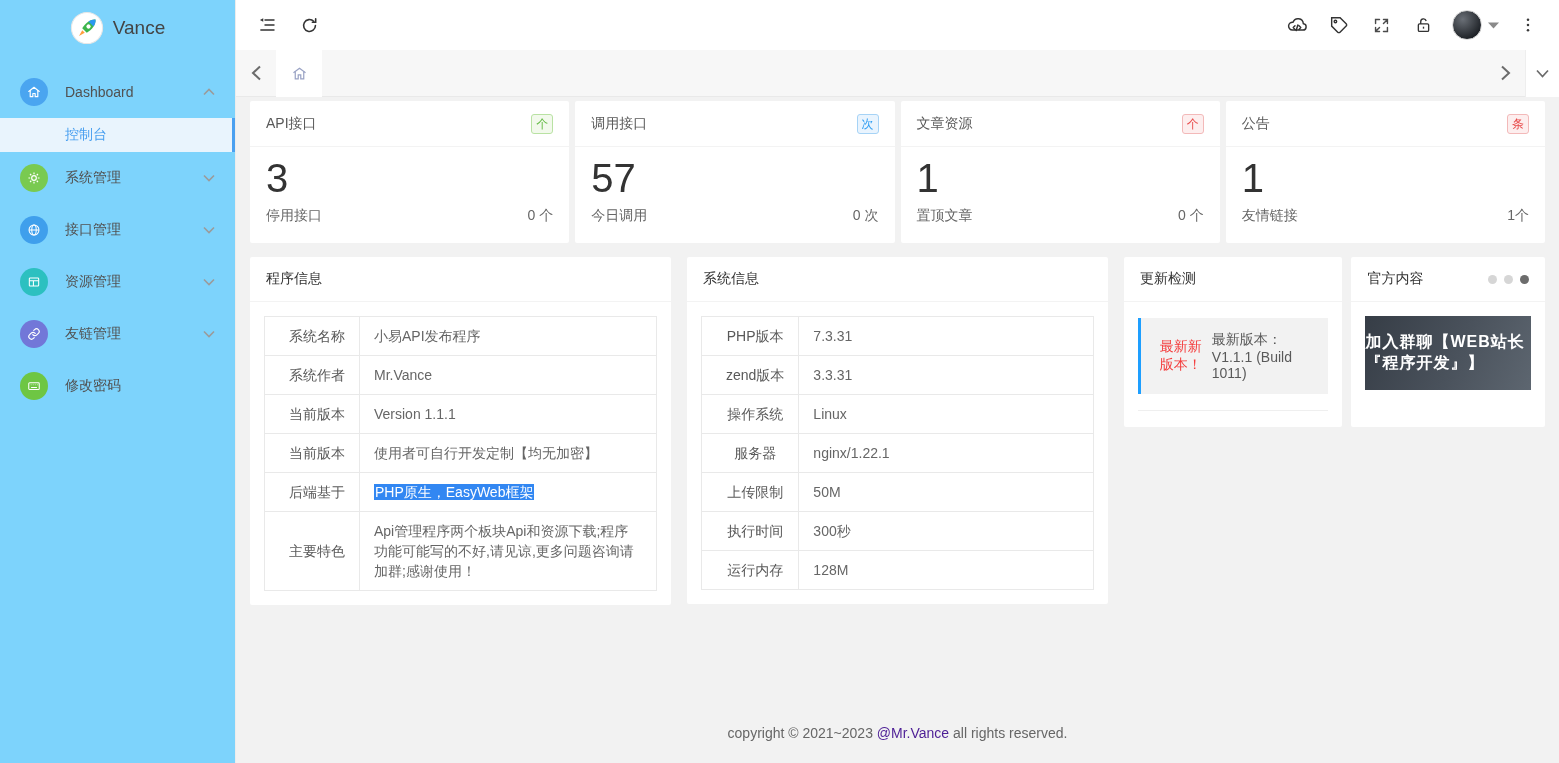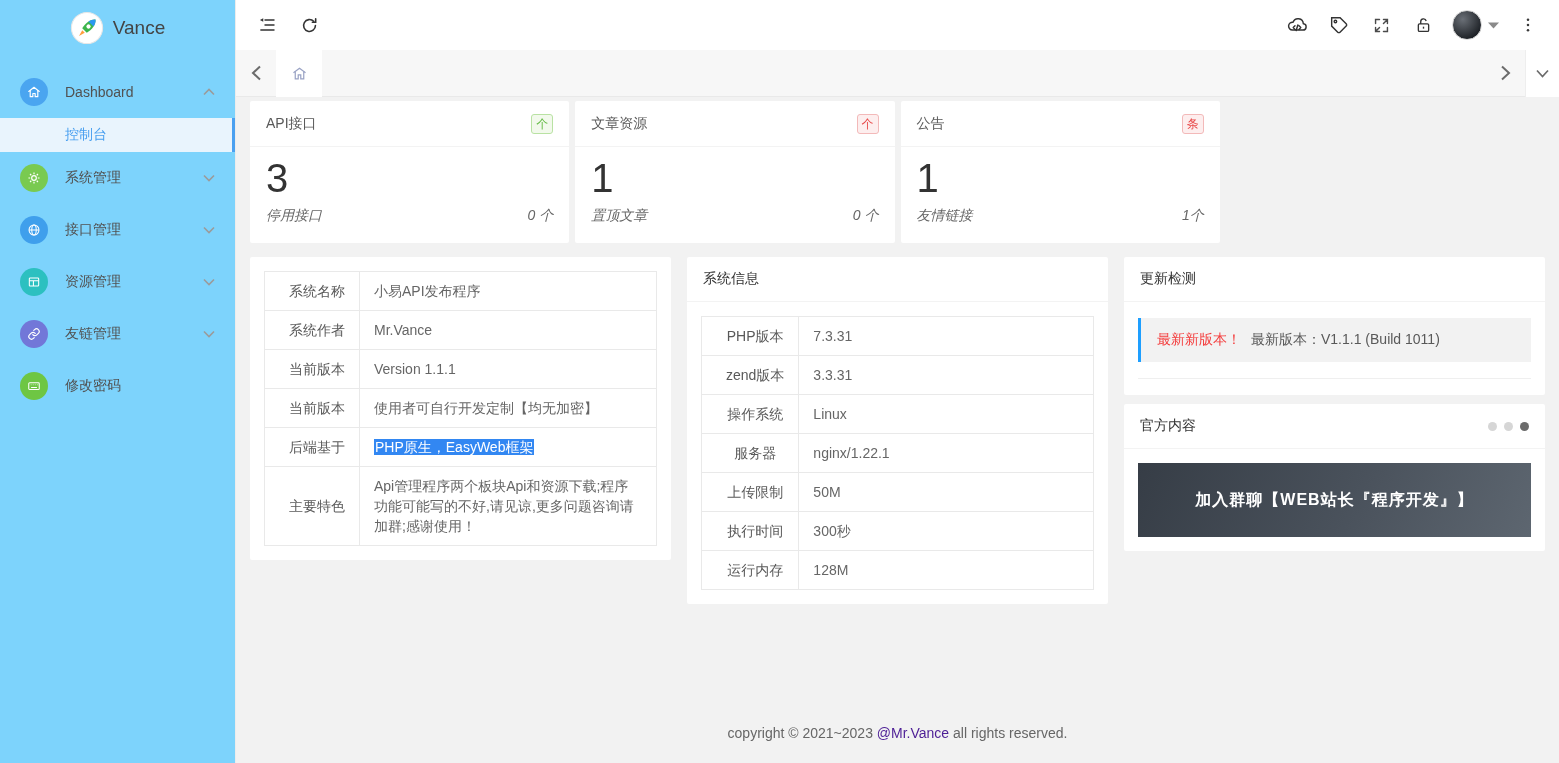--- a/index.html
+++ b/index.html
@@ -38,28 +38,28 @@
   .card { background:#fff; border-radius:2px; }
   .card-header { height:45px; display:flex; align-items:center; padding:0 16px; border-bottom:1px solid #f3f3f3; color:#333; font-size:14px; }
   .stat-row { display:grid; grid-template-columns:repeat(4,1fr); gap:6px; }
   .stat-card { height:142px; }
   .stat-header { height:46px; display:flex; align-items:center; justify-content:space-between; padding:0 16px; border-bottom:1px solid #f3f3f3; color:#595959; }
   .badge { min-width:22px; height:20px; line-height:18px; text-align:center; font-size:12px; border-radius:3px; padding:0 4px; display:inline-block; }
   .badge-green { color:#64bb45; background:#f2f9ec; border:1px solid #b9e2a3; }
   .badge-blue  { color:#2e9df2; background:#e9f4fe; border:1px solid #a6d3f6; }
   .badge-red   { color:#e84a4a; background:#fdeeee; border:1px solid #f3b9b9; }
   .stat-num { font-size:40px; line-height:50px; color:#333; padding:6px 16px 0; font-weight:500; }
-  .stat-foot { display:flex; justify-content:space-between; padding:4px 16px 0; color:#666; font-size:14px;font-style:italic; }
+  .stat-foot { display:flex; justify-content:space-between; padding:4px 16px 0; color:#666; font-size:14px; }
   .info-row { display:grid; grid-template-columns:1fr 1fr 1fr; gap:16px; margin-top:14px; align-items:start; }
   .card-body { padding:14px; }
   table.kv { width:100%; border-collapse:collapse; font-size:14px; }
   table.kv td { border:1px solid #e9e9e9; padding:9px 14px; line-height:20px; color:#666; }
   table.kv td.k { width:90px; text-align:center; color:#595959; white-space:nowrap;padding-left:24px; }
   .selection { background:#3287f2; color:#fff; padding:0 1px; }
-  .right-col { display:flex; flex-direction:column; gap:9px; }
+  .right-col { display:flex; flex-direction:row; gap:9px; }
   .update-alert { background:#f2f2f2; border-left:3px solid #1e9fff; padding:13px 16px; font-size:14px; color:#595959; display:flex; align-items:center; }
   .alert-red { color:#f43c3c; margin-right:10px;text-align:right; }
   .update-body { padding:16px 14px 4px; }
   .update-hr { border:none; border-top:1px solid #efefef; margin:16px 0 12px; }
   .official-header { justify-content:space-between; }
   .dots { display:flex; gap:7px; }
   .dot { width:9px; height:9px; border-radius:50%; background:#d6d6d6; cursor:pointer; }
   .dot.active { background:#6c6c6c; }
   .banner { margin:14px; height:74px; background:linear-gradient(115deg,#363d46 0%,#4a525c 55%,#5d6670 100%);
             color:#fff; display:flex; align-items:center; justify-content:center;
@@ -270,20 +270,31 @@
           <span class="badge badge-green">个</span>
         </div>
         <div class="stat-num">3</div>
         <div class="stat-foot">
           <span>停用接口</span>
           <span>0 个</span>
         </div>
       </div>
       <div class="card stat-card">
         <div class="stat-header">
+          <span>调用接口</span>
+          <span class="badge badge-blue">次</span>
+        </div>
+        <div class="stat-num">57</div>
+        <div class="stat-foot">
+          <span>今日调用</span>
+          <span>0 次</span>
+        </div>
+      </div>
+      <div class="card stat-card">
+        <div class="stat-header">
           <span>文章资源</span>
           <span class="badge badge-red">个</span>
         </div>
         <div class="stat-num">1</div>
         <div class="stat-foot">
           <span>置顶文章</span>
           <span>0 个</span>
         </div>
       </div>
       <div class="card stat-card">
@@ -295,20 +306,21 @@
         <div class="stat-foot">
           <span>友情链接</span>
           <span>1个</span>
         </div>
       </div>
     </div>
 
     <div class="info-row">
 
       <div class="card">
+        <div class="card-header">程序信息</div>
         <div class="card-body">
           <table class="kv">
             <tbody>
                 <tr>
                   <td class="k">系统名称</td>
                   <td>小易API发布程序</td>
                 </tr>
             <tr>
                   <td class="k">系统作者</td>
                   <td>Mr.Vance</td>

